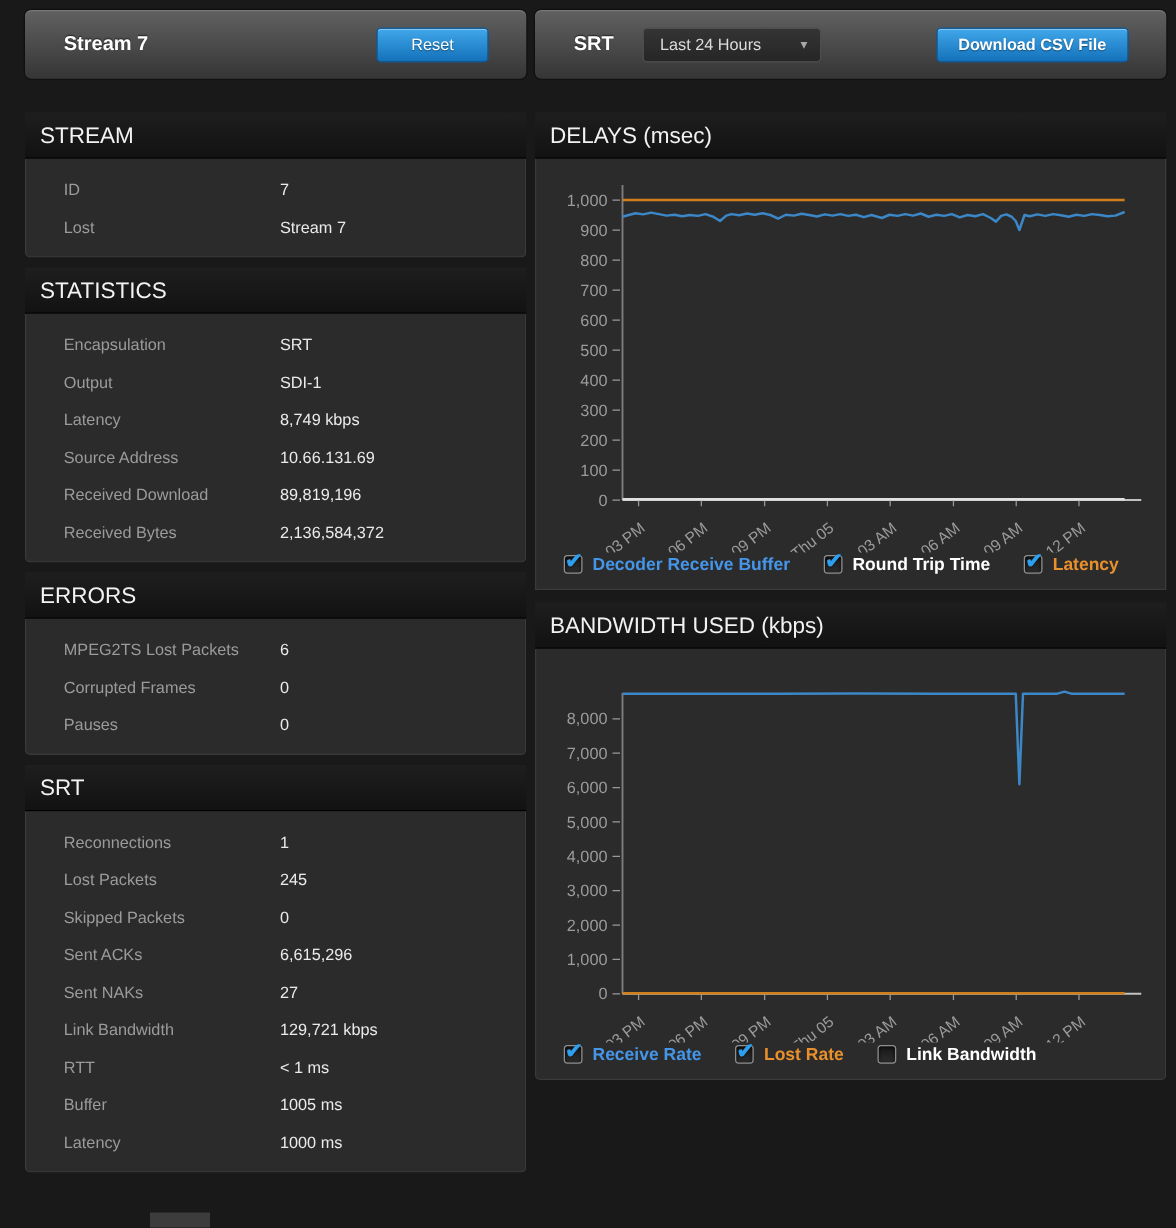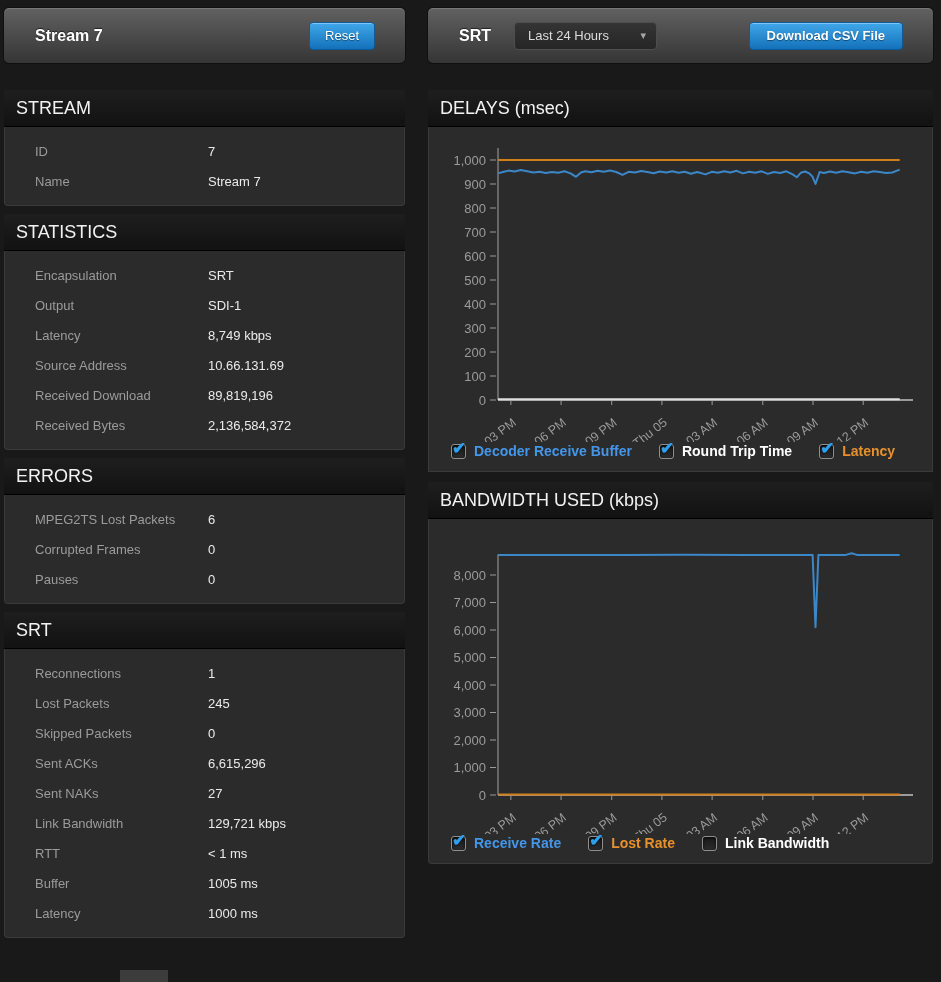--- a/index.html
+++ b/index.html
@@ -3,39 +3,39 @@
 <meta charset="utf-8">
 <style>
   * { margin:0; padding:0; box-sizing:border-box; }
   html,body { width:941px; height:982px; }
   body {
     background:#191919;
     font-family:"Liberation Sans", sans-serif;
     position:relative;
     overflow:hidden;
   }
-  .col-left  { position:absolute; left:4px;   top:8px; width:401px; }
+  .col-left  { position:absolute; left:20px;   top:8px; width:401px; }
   .col-right { position:absolute; left:428px; top:8px; width:505px; }
 
   
   .header-card {
     height:55px;
     background:linear-gradient(#616161,#353535);
     border-radius:5px;
     display:flex; align-items:center;
     padding:0 30px 0 31px;
     box-shadow:0 0 0 1px #101010, inset 0 1px 0 rgba(255,255,255,.14);
     margin-bottom:27px;
   }
   .card-title {
     color:#fff; font-size:16px; font-weight:bold;
     text-shadow:0 -1px 1px rgba(0,0,0,.6);
   }
   .btn-blue {
-    height:28px; padding:0 15px;
+    height:28px; padding:0 27px;
     background:linear-gradient(#41a7ea,#1371ba);
     border:1px solid #0c5a9b; border-radius:4px;
     color:#fff; font-size:13px;
     font-family:"Liberation Sans", sans-serif;
     text-shadow:0 1px 1px rgba(0,0,0,.45);
     box-shadow:inset 0 1px 0 rgba(255,255,255,.35);
     cursor:pointer;
   }
   .btn-blue.bold { font-weight:bold; padding:0 17px; }
   .push-right { margin-left:auto; }
@@ -118,21 +118,21 @@
   </div>
   <div id="left-sections">
       <section class="panel-section">
         <div class="section-header">STREAM</div>
         <div class="section-body">
           <div class="stat-row">
             <span class="stat-label">ID</span>
             <span class="stat-value">7</span>
           </div>
           <div class="stat-row">
-            <span class="stat-label">Name</span>
+            <span class="stat-label">Lost</span>
             <span class="stat-value">Stream 7</span>
           </div>
         </div>
       </section>
       <section class="panel-section">
         <div class="section-header">STATISTICS</div>
         <div class="section-body">
           <div class="stat-row">
             <span class="stat-label">Encapsulation</span>
             <span class="stat-value">SRT</span>

